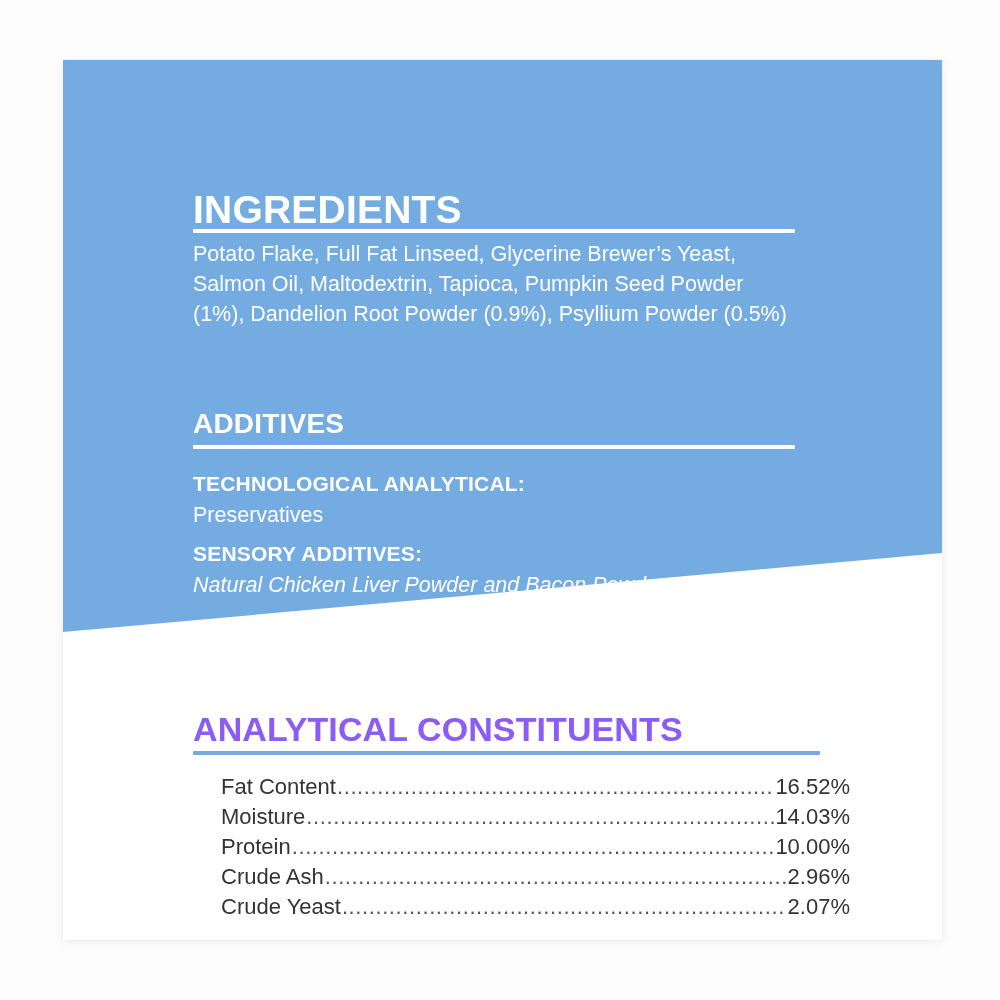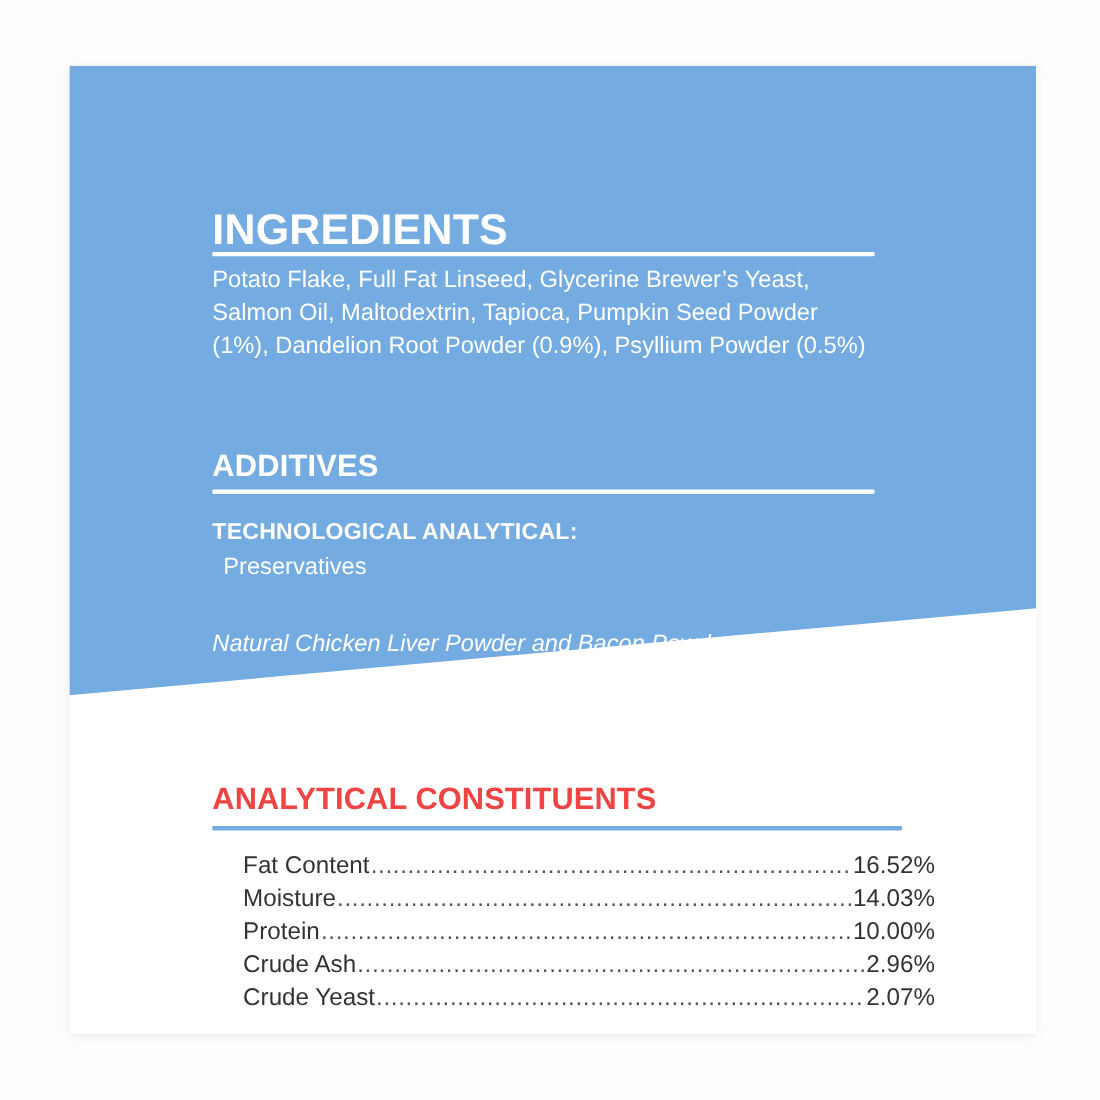--- a/index.html
+++ b/index.html
@@ -97,39 +97,39 @@
   }
   .sub-value {
     position: absolute;
     left: 130px;
     color: #ffffff;
     font-size: 21.5px;
     font-weight: normal;
     white-space: nowrap;
   }
   .sub-label.tech-label { top: 412px; }
-  .sub-value.tech-value { top: 443px; margin-left: 10px; }
+  .sub-value.tech-value { top: 443px; }
   .sub-label.sens-label { top: 482px; }
   .sub-value.sens-value { top: 513px; font-style: italic; }
 
   
   .lower {
     position: absolute;
     left: 0;
     top: 572px;
     width: 879px;
     height: 308px;
   }
 
   .ac-head {
     position: absolute;
     left: 130px;
     top: 78px;
-    color: #ef4444;
-    font-size: 28px;
+    color: #8b5cf6;
+    font-size: 34px;
     font-weight: bold;
     letter-spacing: 0.1px;
     white-space: nowrap;
   }
   .rule.blue {
     background: #74ace2;
     left: 130px;
     top: 119px;
     width: 627px;
     height: 4px;
@@ -185,20 +185,21 @@
       <div class="sec-head ingredients">INGREDIENTS</div>
       <div class="rule white r-ingredients"></div>
       <div class="body-text ingredients-body">Potato Flake, Full Fat Linseed, Glycerine Brewer’s Yeast, Salmon Oil, Maltodextrin, Tapioca, Pumpkin Seed Powder (1%), Dandelion Root Powder (0.9%), Psyllium Powder (0.5%)</div>
 
       <div class="sec-head additives">ADDITIVES</div>
       <div class="rule white r-additives"></div>
 
       <div class="sub-label tech-label">TECHNOLOGICAL ANALYTICAL:</div>
       <div class="sub-value tech-value">Preservatives</div>
 
+      <div class="sub-label sens-label">SENSORY ADDITIVES:</div>
       <div class="sub-value sens-value">Natural Chicken Liver Powder and Bacon Powder</div>
     </div>
 
     <div class="lower">
       <div class="ac-head">ANALYTICAL CONSTITUENTS</div>
       <div class="rule blue"></div>
 
       <div class="ac-list">
         <div class="ac-row">
           <span class="ac-name">Fat Content</span>

